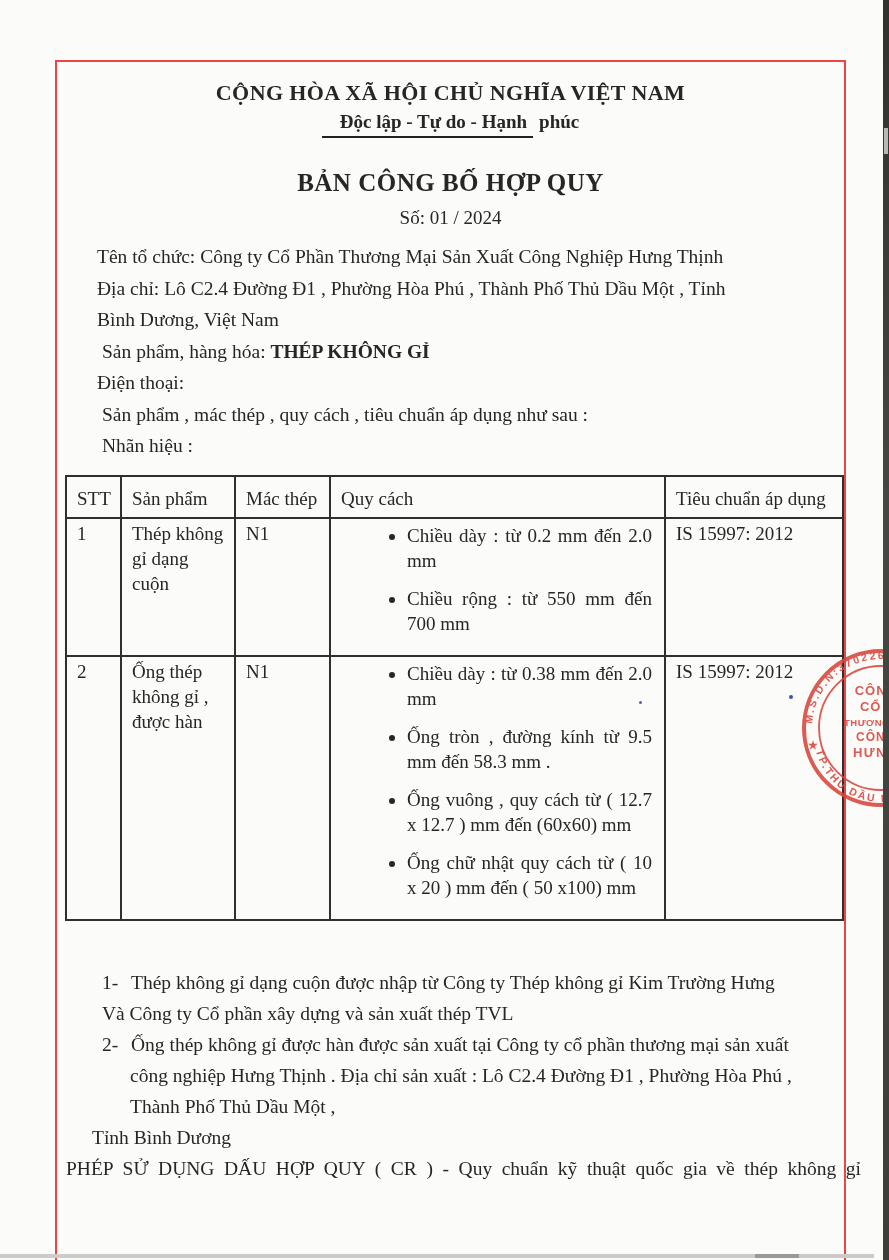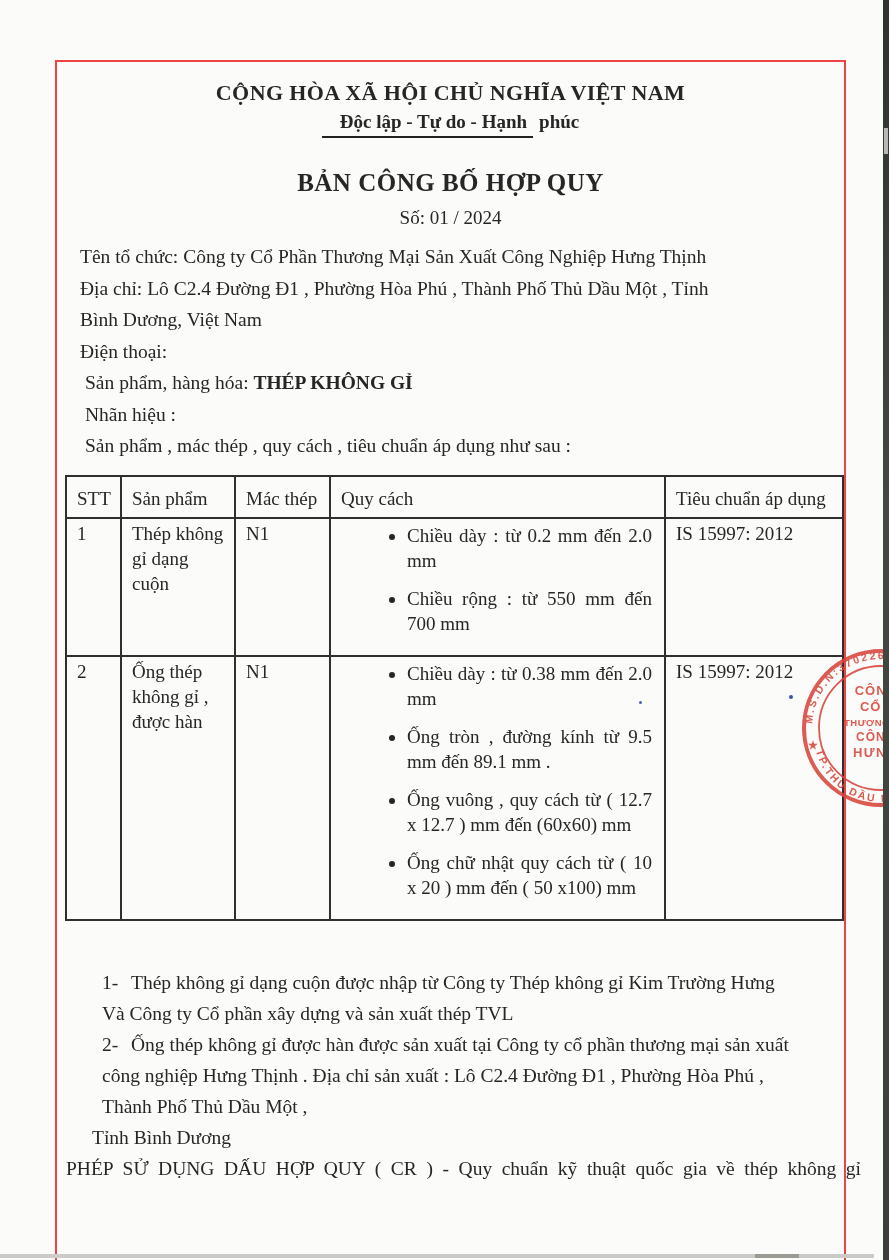--- a/index.html
+++ b/index.html
@@ -47,21 +47,21 @@
     padding:0 6px 3px 18px;
   }
   .motto-tail { padding-left:6px; }
   .doc-title { margin-top:31px; font-size:25px; font-weight:bold; letter-spacing:.5px; }
   .doc-number { margin-top:10px; font-size:19px; }
 
   .info-block {
     margin:12px 2px 0 23px; width:766px;
     font-size:19.5px; line-height:31.5px;
   }
-  .info-line { white-space:nowrap; }
+  .info-line { white-space:nowrap;margin-left:17px; }
   .indented { padding-left:5px; }
   .bold { font-weight:bold; }
 
   table.spec {
     margin:13px 0 0 8px; width:777px;
     border-collapse:collapse; table-layout:fixed;
     font-size:19px; line-height:25px;
   }
   table.spec th, table.spec td {
     border:2px solid #2f2f2f; vertical-align:top;
@@ -76,21 +76,21 @@
   tr.row-2 td { height:238px; }
   ul.spec-list { margin:2px 0 0; padding:0 4px 0 40px; }
   ul.spec-list li { margin-bottom:13px; text-align:justify;margin-left:26px; }
 
   .notes {
     margin:46px 0 0 45px; width:744px;
     font-size:19.5px; line-height:31px;
   }
   .note-row { display:flex; }
   .note-marker { width:29px; flex:0 0 29px; }
-  .note-cont { }
+  .note-cont { margin-left:28px; }
   .line-province { margin-left:-10px; }
   .line-conform { margin-left:-20px; }
   .qcvn-1 {
     margin-left:-15px; width:774px;
     text-align:justify; text-align-last:justify;
   }
   .qcvn-2 {
     margin-left:-36px; width:795px;
     text-align:justify; text-align-last:justify;
   }
@@ -110,26 +110,26 @@
   </div>
 
   <div class="center doc-title">BẢN CÔNG BỐ HỢP QUY</div>
 
   <div class="center doc-number">Số: 01 / 2024</div>
 
   <div class="info-block">
     <div class="info-line">Tên tổ chức: Công ty Cổ Phần Thương Mại Sản Xuất Công Nghiệp Hưng Thịnh</div>
     <div class="info-line">Địa chỉ: Lô C2.4 Đường Đ1 , Phường Hòa Phú , Thành Phố Thủ Dầu Một , Tỉnh</div>
     <div class="info-line">Bình Dương, Việt Nam</div>
-    <div class="info-line">Điện thoại:</div>
     <div class="info-line indented">
       <span>Sản phẩm, hàng hóa: </span><span class="bold">THÉP KHÔNG GỈ</span>
     </div>
+    <div class="info-line">Điện thoại:</div>
+    <div class="info-line indented">Sản phẩm , mác thép , quy cách , tiêu chuẩn áp dụng như sau :</div>
     <div class="info-line indented">Nhãn hiệu :</div>
-    <div class="info-line indented">Sản phẩm , mác thép , quy cách , tiêu chuẩn áp dụng như sau :</div>
   </div>
 
   <table class="spec">
     <colgroup>
       <col class="c-stt">
         <col class="c-sp">
         <col class="c-mac">
         <col class="c-quy">
         <col class="c-tc">
     </colgroup>
@@ -155,21 +155,21 @@
         </td>
         <td>IS 15997: 2012</td>
       </tr>
       <tr class="row-2">
         <td class="center-cell">2</td>
         <td class="justify-cell">Ống thép không gỉ , được hàn</td>
         <td class="center-cell">N1</td>
         <td>
           <ul class="spec-list">
             <li>Chiều dày : từ 0.38 mm đến 2.0 mm</li>
-            <li>Ống tròn , đường kính từ 9.5 mm đến 89.1 mm .</li>
+            <li>Ống tròn , đường kính từ 9.5 mm đến 58.3 mm .</li>
             <li>Ống vuông , quy cách từ ( 12.7 x 12.7 ) mm đến (60x60) mm</li>
             <li>Ống chữ nhật quy cách từ ( 10 x 20 ) mm đến ( 50 x100) mm</li>
           </ul>
         </td>
         <td>IS 15997: 2012</td>
       </tr>
     </tbody>
   </table>
 
   <div class="notes">

